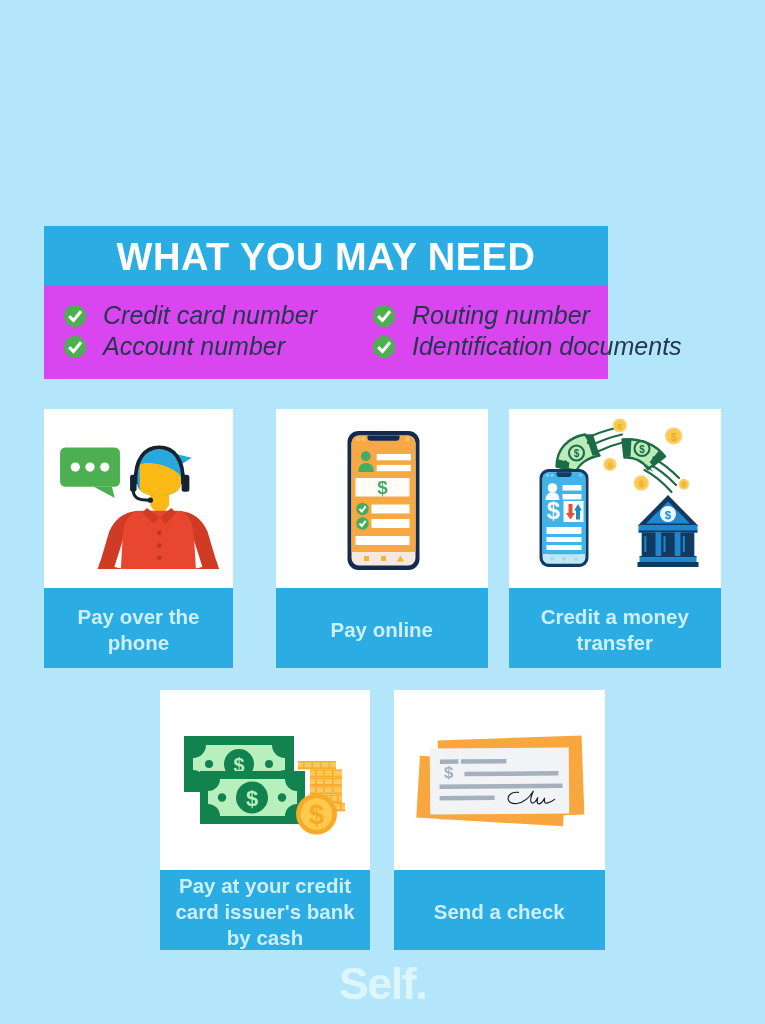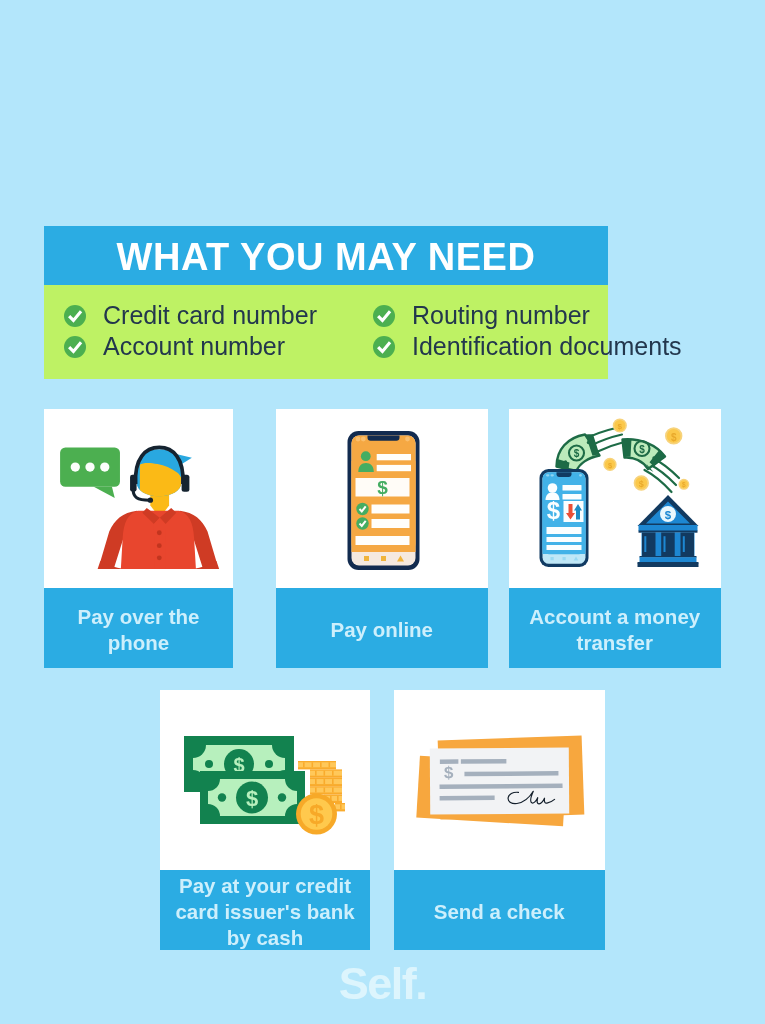--- a/index.html
+++ b/index.html
@@ -11,21 +11,21 @@
   
   .hdr{position:absolute;left:0;top:0;width:765px;height:187px;background:#0e3055;}
   .hdr-title{position:absolute;left:0;top:33px;width:765px;text-align:center;
       color:#ffffff;font-size:59px;font-weight:bold;line-height:65px;letter-spacing:0px;}
 
   
   .need{position:absolute;left:44px;top:226px;width:564px;}
   .need-hd{height:59px;background:#2bace3;color:#fff;font-size:38px;font-weight:bold;
       display:flex;align-items:center;justify-content:center;letter-spacing:0.5px;
       padding-top:3px;box-sizing:border-box;}
-  .need-body{background:#bef264;height:94px;position:relative;}
+  .need-body{background:#d946ef;height:94px;position:relative;font-style:italic;}
   .need-item{position:absolute;display:flex;align-items:center;}
   .need-item .chk{width:22px;height:22px;flex:0 0 22px;}
   .need-item .lbl{color:#23374d;font-size:25px;white-space:nowrap;}
   .ni0{left:20px;top:16px;}
   .ni1{left:329px;top:16px;}
   .ni2{left:20px;top:47px;}
   .ni3{left:329px;top:47px;justify-content:flex-end;}
   .need-item .lbl{margin-left:17px;}
 
   
@@ -284,21 +284,21 @@
             <rect x="45.3" y="41.2" width="2" height="15.8"></rect>
           </g>
         </g>
 
         <rect x="2" y="61" width="57" height="1.6" fill="#123a60"></rect>
         <rect x="2" y="62.2" width="57" height="5.5" fill="#1d87d2"></rect>
         <rect x="0" y="67" width="61" height="2" fill="#123a60"></rect>
         <rect x="0" y="68.5" width="61" height="3.5" fill="#123a60"></rect>
       </g>
     </svg>
-    <div class="cap">Account a money transfer</div>
+    <div class="cap">Credit a money transfer</div>
   </div>
 
   <div class="card c4">
     <svg class="art" viewBox="0 0 210 180">
 
       <g>
         <rect x="24" y="46" width="110" height="56" fill="#12824f"></rect>
         <rect x="33" y="55" width="92" height="38" fill="#b7f0bd"></rect>
         <path d="M33 55 L46 55 A13 13 0 0 1 33 68 Z" fill="#12824f"></path>
         <path d="M125 55 L112 55 A13 13 0 0 0 125 68 Z" fill="#12824f"></path>

